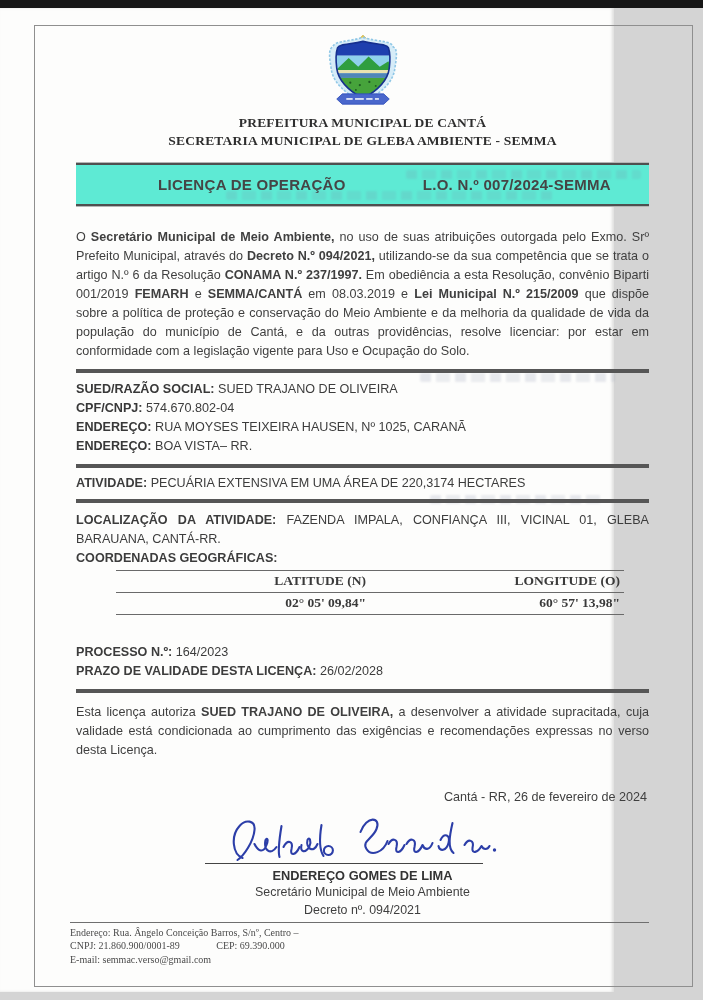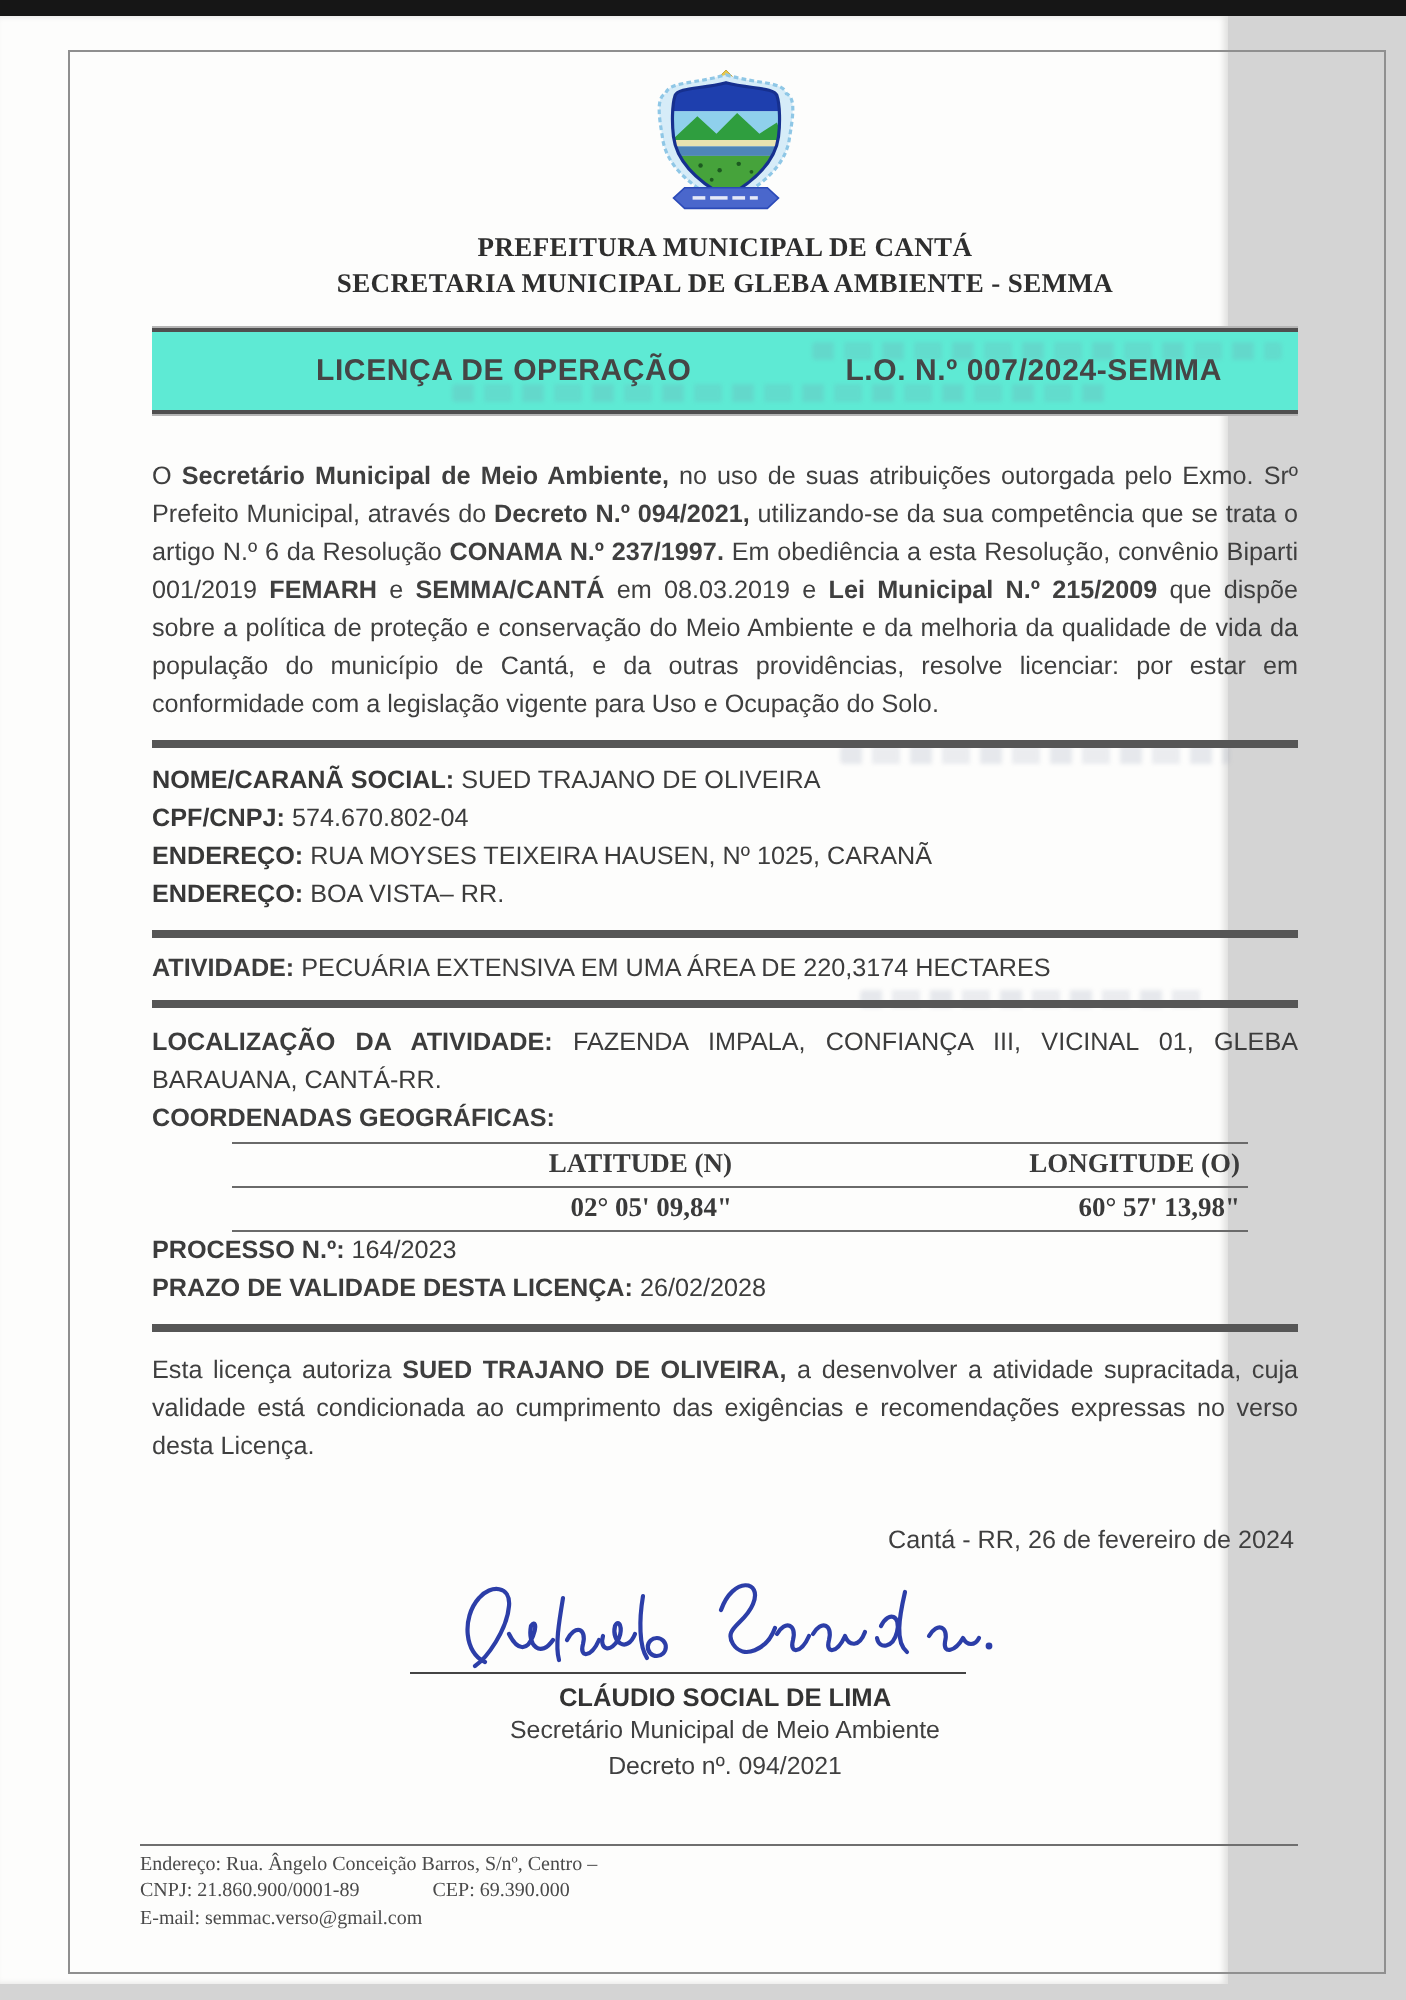--- a/index.html
+++ b/index.html
@@ -62,21 +62,21 @@
   .coord-table {
     width:508px; margin:2px 0 0 40px; border-collapse:collapse;
     font-family:"Liberation Serif", serif; font-size:13.5px; color:#3a3a3a;
   }
   .coord-table th, .coord-table td {
     width:50%; text-align:right; padding:2px 4px 3px; font-weight:700;
   }
   .coord-table thead tr { border-top:1.5px solid #6a6a6a; border-bottom:1.5px solid #6a6a6a; }
   .coord-table tbody tr { border-bottom:1.5px solid #6a6a6a; }
   
-  .proc-block { margin-top:0; font-size:12.6px; line-height:19px; }
+  .proc-block { margin-top:28px; font-size:12.6px; line-height:19px; }
   
   .issue-date { margin-top:30px; text-align:right; font-size:12.6px; padding-right:2px; color:#3f3f3f; }
   .sig-block { margin-top:6px; text-align:center; }
   .sig-art { position:relative; width:340px; margin:0 auto; height:56px; }
   .sig-svg { position:absolute; left:28px; top:0; }
   .sig-line { position:absolute; left:12px; right:50px; bottom:2px; border-bottom:1.6px solid #444; }
   .sig-name { font-weight:700; font-size:12.8px; color:#333; margin-top:2px; }
   .sig-role, .sig-decree { font-size:12.4px; line-height:18px; color:#3f3f3f; }
   
   .footer {
@@ -144,21 +144,21 @@
         <span>L.O. N.º 007/2024-SEMMA</span>
       </div>
     </div>
 
     <p class="para"><span style="font-weight: 400;">O </span><span style="font-weight: 700;">Secretário Municipal de Meio Ambiente,</span><span style="font-weight: 400;"> no uso de suas atribuições outorgada pelo Exmo. Srº Prefeito Municipal, através do </span><span style="font-weight: 700;">Decreto N.º 094/2021,</span><span style="font-weight: 400;"> utilizando-se da sua competência que se trata o artigo N.º 6 da Resolução </span><span style="font-weight: 700;">CONAMA N.º 237/1997.</span><span style="font-weight: 400;"> Em obediência a esta Resolução, convênio Biparti 001/2019 </span><span style="font-weight: 700;">FEMARH</span><span style="font-weight: 400;"> e </span><span style="font-weight: 700;">SEMMA/CANTÁ</span><span style="font-weight: 400;"> em 08.03.2019 e </span><span style="font-weight: 700;">Lei Municipal N.º 215/2009</span><span style="font-weight: 400;"> que dispõe sobre a política de proteção e conservação do Meio Ambiente e da melhoria da qualidade de vida da população do município de Cantá, e da outras providências, resolve licenciar: por estar em conformidade com a legislação vigente para Uso e Ocupação do Solo.</span></p>
 
     <div class="rule-double"></div>
 
     <div class="field-block">
       <div class="field-line">
-        <b>NOME/CARANÃ SOCIAL:</b>
+        <b>SUED/RAZÃO SOCIAL:</b>
         <span>SUED TRAJANO DE OLIVEIRA</span>
       </div>
       <div class="field-line">
         <b>CPF/CNPJ:</b>
         <span>574.670.802-04</span>
       </div>
       <div class="field-line">
         <b>ENDEREÇO:</b>
         <span>RUA MOYSES TEIXEIRA HAUSEN, Nº 1025, CARANÃ</span>
       </div>
@@ -230,21 +230,21 @@
             <path d="M132,22 C138,5 153,7 148,19 C144,29 133,31 138,39 C143,47 155,42 159,31"></path>
             <path d="M160,34 C164,27 170,29 168,37 C166,44 172,44 176,35"></path>
             <path d="M178,34 C182,27 188,29 186,37 C184,44 190,44 194,35 C196,40 201,41 204,33"></path>
             <path d="M212,30 C216,22 222,25 220,33 C218,41 211,42 210,36"></path>
             <path d="M224,13 C221,26 219,38 225,43"></path>
             <path d="M236,35 C240,28 246,30 244,38 C243,44 249,43 253,36 C255,40 259,40 261,36"></path>
             <circle cx="266" cy="40" r="1.7" fill="#2c3ea8" stroke="none"></circle>
           </g>
         </svg>
       </div>
-      <div class="sig-name">CLÁUDIO SOCIAL DE LIMA</div>
+      <div class="sig-name">ENDEREÇO GOMES DE LIMA</div>
       <div class="sig-role">Secretário Municipal de Meio Ambiente</div>
       <div class="sig-decree">Decreto nº. 094/2021</div>
     </div>
 
     <div class="footer">
       <div>Endereço: Rua. Ângelo Conceição Barros, S/nº, Centro –</div>
       <div class="row2">
         <span>CNPJ: 21.860.900/0001-89</span>
         <span>CEP: 69.390.000</span>
       </div>

